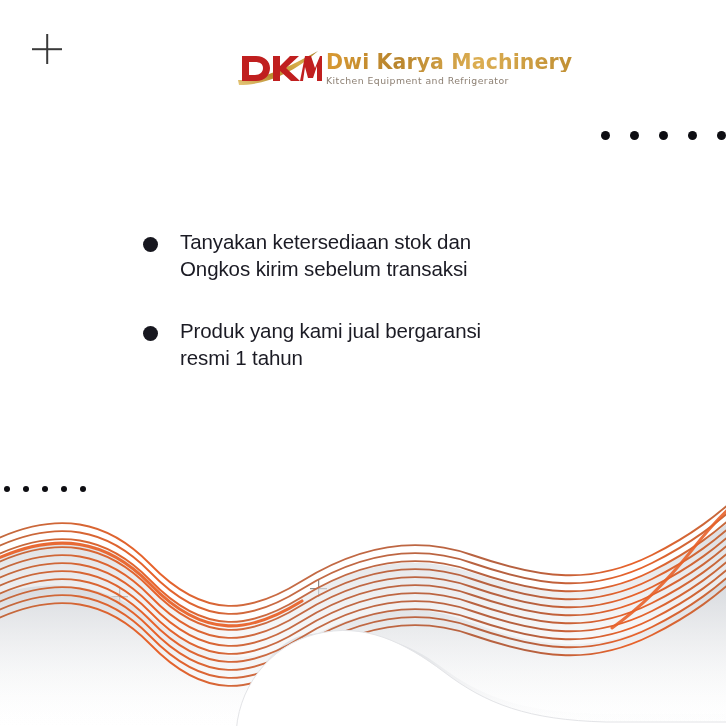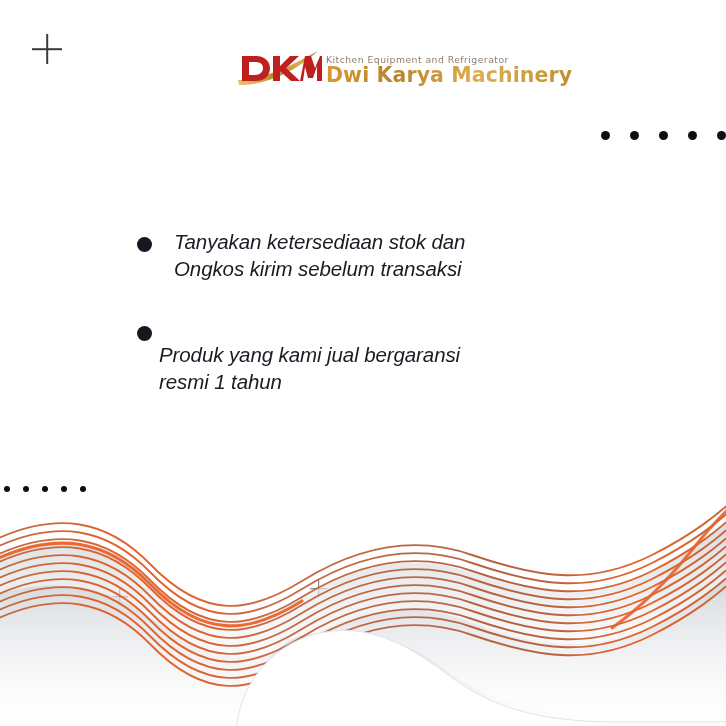--- a/index.html
+++ b/index.html
@@ -53,23 +53,23 @@
   #brand-tagline {
     font-family:"DejaVu Sans", sans-serif;
     font-size:9.3px;
     letter-spacing:.45px;
     color:#8c7f72;
     margin-top:2.5px;
     white-space:nowrap;
   }
 
   
-  #bullet-list { position:absolute; left:137px; top:228px; width:520px;font-style:italic; }
+  #bullet-list { position:absolute; left:143px; top:228px; width:520px; }
   .bullet-item { display:flex; align-items:flex-start; margin-bottom:35px; }
-  .bullet-item:last-child { margin-bottom:0;flex-direction:column; }
+  .bullet-item:last-child { margin-bottom:0; }
   .bullet-dot {
     width:15px; height:15px; border-radius:50%;
     background:#17171f; flex:none; margin-top:9px;
   }
   .bullet-text {
     margin-left:22px;
     font-size:20.5px;
     line-height:1.32;
     color:#1b1b24;
     letter-spacing:-.1px;
@@ -118,22 +118,22 @@
 
       <path d="M6 10 H20 C29 10 34 16 34 22 C34 29 29 35 20 35 H6 Z
                M13 16 V29 H19 C24 29 27 26 27 22 C27 18 24 16 19 16 Z" fill="#c01f1f" fill-rule="evenodd"></path>
 
       <path d="M37 10 H44 V20 L54 10 H63 L50 22 L64 35 H55 L44 25 V35 H37 Z" fill="#c01f1f"></path>
 
       <path d="M64 35 L69 10 H75 L79 22 L84 10 H86 L86 35 H81 L81 20 L77 32 H72 L69 21 L67 35 Z" fill="#c01f1f"></path>
     </svg>
   </div>
   <div id="logo-text">
+    <div id="brand-name">Dwi Karya Machinery</div>
     <div id="brand-tagline">Kitchen Equipment and Refrigerator</div>
-    <div id="brand-name">Dwi Karya Machinery</div>
   </div>
 </div>
 
 <div id="bullet-list">
   <div class="bullet-item">
     <span class="bullet-dot"></span>
     <span class="bullet-text">Tanyakan ketersediaan stok dan
 Ongkos kirim sebelum transaksi</span>
   </div>
   <div class="bullet-item">

